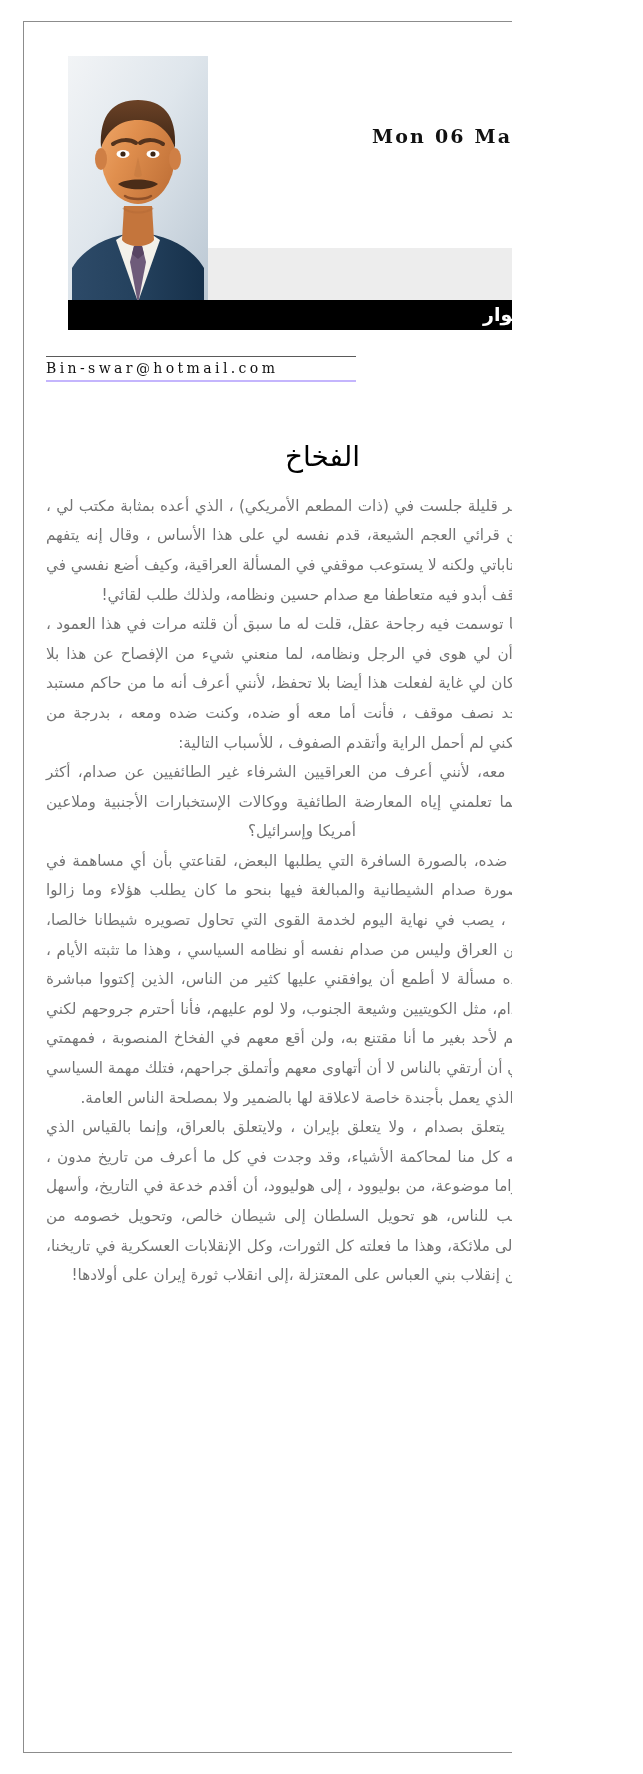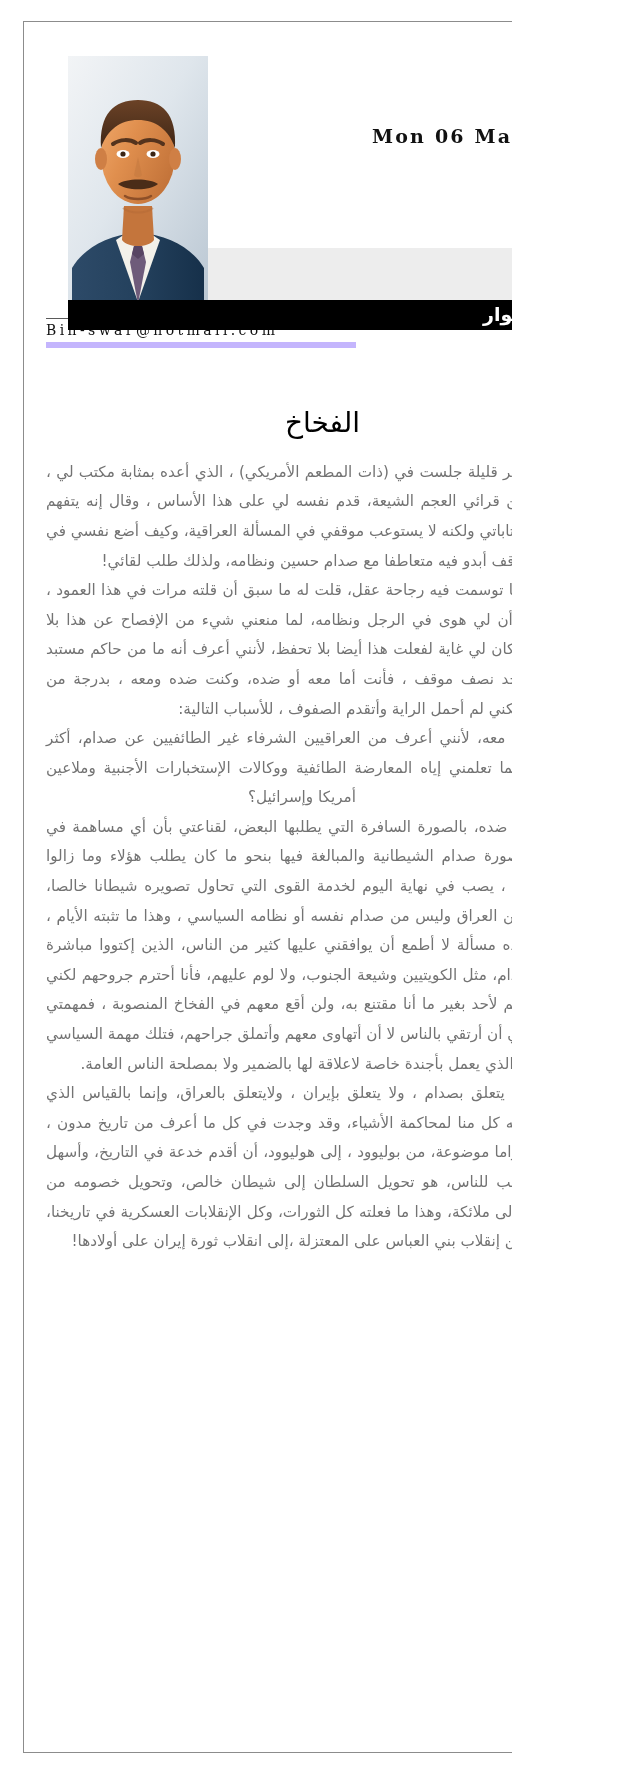--- a/index.html
+++ b/index.html
@@ -100,23 +100,24 @@
     top: 3px;
     color: #ffffff;
     font-size: 19px;
     font-weight: 700;
     direction: rtl;
     font-family: "DejaVu Sans", sans-serif;
   }
 
   
   .email-block {
+    margin-top: 38px;
     width: 310px;
     border-top: 1px solid #5a5a5a;
-    border-bottom: 6px solid #c4b5fd;
+    border-bottom: 2px solid #c4b5fd;
     padding: 3px 0 4px 0;
   }
   .email-text {
     font-family: "DejaVu Serif", serif;
     font-size: 14px;
     letter-spacing: 3.4px;
     color: #111111;
     white-space: nowrap;
   }
 

